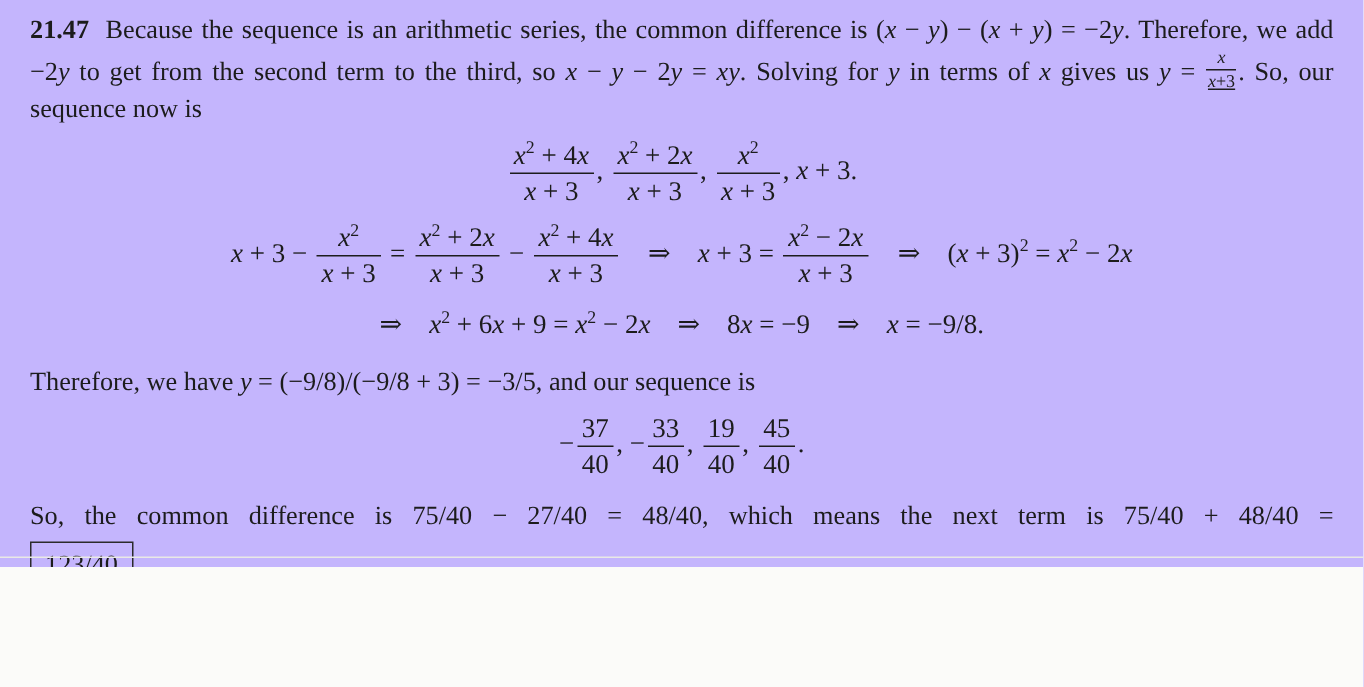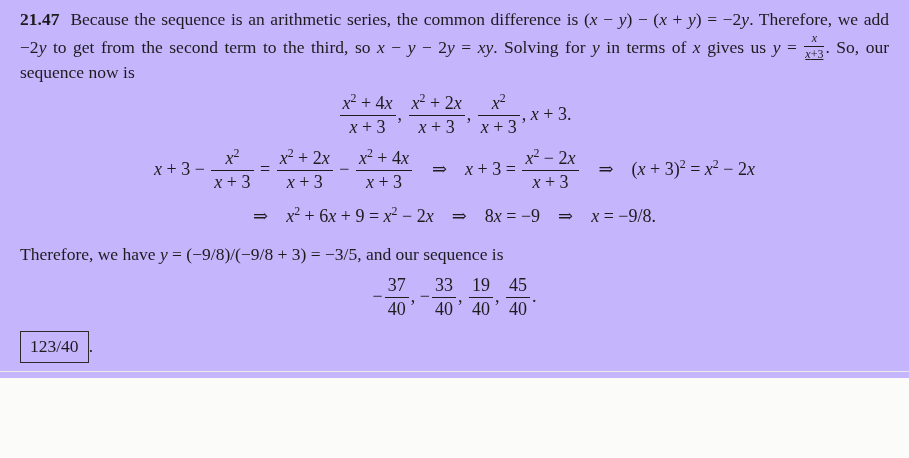--- a/index.html
+++ b/index.html
@@ -65,18 +65,19 @@
 
 
   <div class="eq"><i>x</i> + 3 − <span class="frac"><span class="fn"><i>x</i><sup>2</sup></span><span class="fd"><i>x</i> + 3</span></span> = <span class="frac"><span class="fn"><i>x</i><sup>2</sup> + 2<i>x</i></span><span class="fd"><i>x</i> + 3</span></span> − <span class="frac"><span class="fn"><i>x</i><sup>2</sup> + 4<i>x</i></span><span class="fd"><i>x</i> + 3</span></span> ⇒ <i>x</i> + 3 = <span class="frac"><span class="fn"><i>x</i><sup>2</sup> − 2<i>x</i></span><span class="fd"><i>x</i> + 3</span></span> ⇒ (<i>x</i> + 3)<sup>2</sup> = <i>x</i><sup>2</sup> − 2<i>x</i></div>
 
   <div class="eq row2">⇒ <i>x</i><sup>2</sup> + 6<i>x</i> + 9 = <i>x</i><sup>2</sup> − 2<i>x</i> ⇒ 8<i>x</i> = −9 ⇒ <i>x</i> = −9/8.</div>
 
   <p class="para p-mid">Therefore, we have <i>y</i> = (−9/8)/(−9/8 + 3) = −3/5, and our sequence is</p>
 
   <div class="eq">−<span class="frac"><span class="fn">37</span><span class="fd">40</span></span>, −<span class="frac"><span class="fn">33</span><span class="fd">40</span></span>, <span class="frac"><span class="fn">19</span><span class="fd">40</span></span>, <span class="frac"><span class="fn">45</span><span class="fd">40</span></span>.</div>
 
+  <p class="para full-justify">So, the common difference is 75/40 − 27/40 = 48/40, which means the next term is 75/40 + 48/40 =</p>
 
   <p class="para answer-line">
     <span class="answer-box"><span>123/40</span></span><span>.</span>
   </p>
 
 </div>
 
 </body></html>

